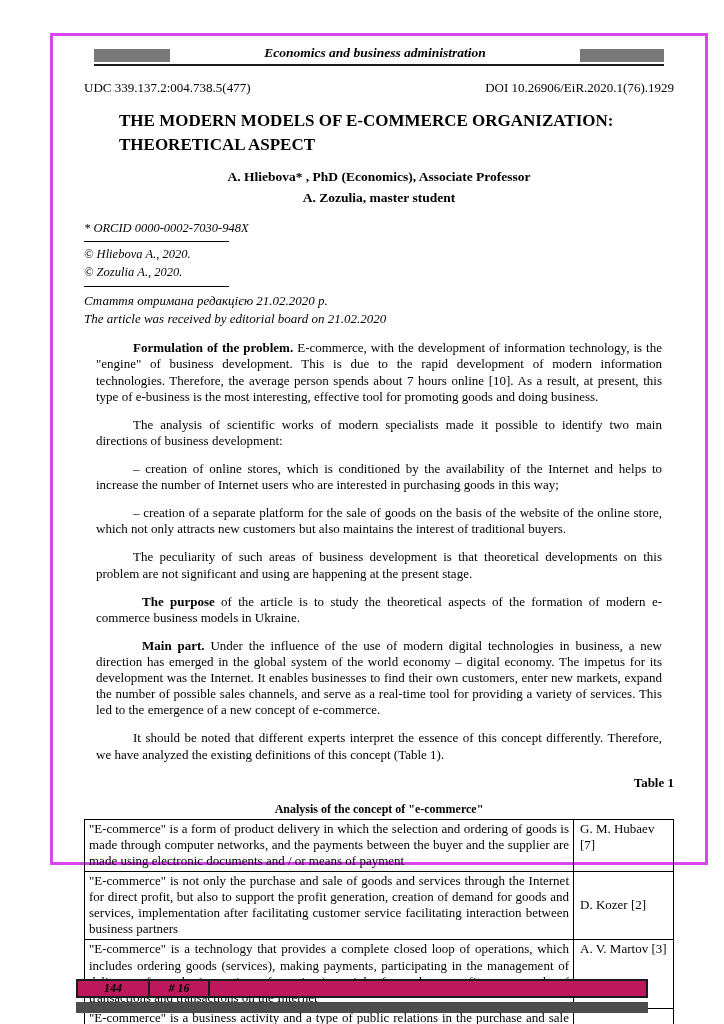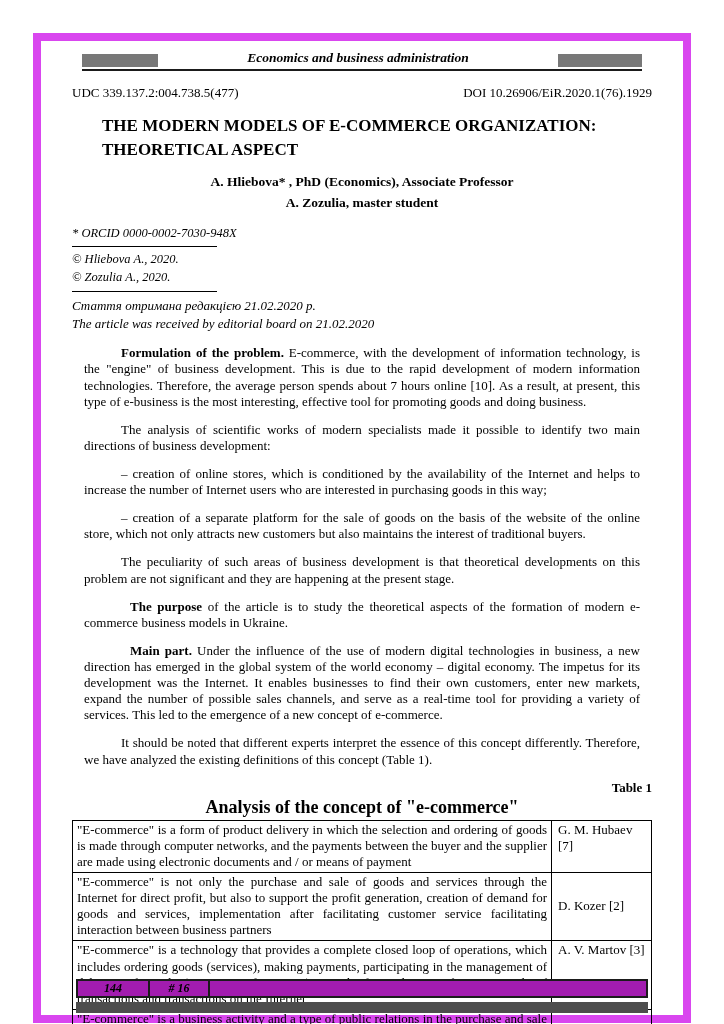--- a/index.html
+++ b/index.html
@@ -1,19 +1,19 @@
 <!DOCTYPE html>
 <html><head>
 <meta charset="utf-8">
 <style>
   * { margin:0; padding:0; box-sizing:border-box; }
   html,body { background:#e9e9e9; }
   body { font-family:"Liberation Serif", serif; color:#000; }
   .page { position:relative; width:724px; height:1024px; background:#ffffff; overflow:hidden; margin:0 auto; }
-  .frame { position:absolute; left:33px; top:33px; width:658px; height:990px; border:8px solid #d946ef; }
+  .frame { position:absolute; left:50px; top:33px; width:658px; height:832px; border:3px solid #d946ef; }
 
   
   .header-strip { display:flex; align-items:flex-end; margin:9px 41px 0 41px; border-bottom:2px solid #1b1b1b; padding-bottom:2px; height:21px; }
   .bar { background:#787878; height:13px; }
   .bar-left { width:76px; }
   .bar-right { width:84px; }
   .header-title { flex:1; text-align:center; font-style:italic; font-weight:bold; font-size:13.5px; white-space:nowrap; padding-bottom:1px; }
 
   .content { padding:0 31px; }
 
@@ -30,32 +30,32 @@
   .copyright { font-style:italic; font-size:12.5px; line-height:1.45; }
 
   .received { margin-top:5px; font-style:italic; font-size:13px; line-height:1.4; }
 
   .body { margin-top:8px; font-size:13px; line-height:1.24; text-align:justify; }
   .body p { text-indent:37px; margin:12px; }
   .body p.indent-lg { text-indent:46px; }
   .lead { font-weight:bold; }
 
   .table-number { font-weight:bold; text-align:right; font-size:13px; margin-top:3px; }
-  .table-caption { font-weight:bold; text-align:center; font-size:18px; margin-top:1px; }
+  .table-caption { font-weight:bold; text-align:center; font-size:12px; margin-top:11px; }
 
   table.def { width:100%; border-collapse:collapse; margin-top:2px; font-size:13px; }
   table.def td { border:1.5px solid #000; padding:1px 4px 2px 4px; line-height:1.24; vertical-align:top; }
   table.def td.def-cell { text-align:justify; }
   table.def td.author-cell { width:100px; padding-left:6px; }
   table.def td.va-mid { vertical-align:middle; }
 
   .source-note { font-style:italic; font-size:13px; margin-top:7px; text-indent:37px; }
 
   
-  .footer-strip { position:absolute; left:76px; top:979px; width:572px; height:19px; display:flex; align-items:stretch; border:2px solid #1b1b1b; background:#a21caf; font-weight:bold; font-style:italic; font-size:12px; }
+  .footer-strip { position:absolute; left:76px; top:979px; width:572px; height:19px; display:flex; align-items:stretch; border:2px solid #1b1b1b; background:#be185d; font-weight:bold; font-style:italic; font-size:12px; }
   .fcell { display:flex; align-items:center; justify-content:center; border-right:2px solid #1b1b1b; }
   .f-num { width:72px; }
   .f-issue { width:60px; }
   .f-journal { flex:1; white-space:nowrap; overflow:hidden; }
   .f-end { width:34px; border-right:none; }
   .bottom-bar { position:absolute; left:76px; top:1002px; width:572px; height:11px; background:#4d4d4d; }
 </style>
 </head>
 <body>
 
@@ -94,21 +94,21 @@
       <div class="received">
         <div>Стаття отримана редакцією 21.02.2020 р.</div>
         <div>The article was received by editorial board on 21.02.2020</div>
       </div>
 
       <div class="body">
         <p><span class="lead">Formulation of the problem.</span><span> E-commerce, with the development of information technology, is the "engine" of business development. This is due to the rapid development of modern information technologies. Therefore, the average person spends about 7 hours online [10]. As a result, at present, this type of e-business is the most interesting, effective tool for promoting goods and doing business.</span></p>
         <p><span>The analysis of scientific works of modern specialists made it possible to identify two main directions of business development:</span></p>
         <p><span>– creation of online stores, which is conditioned by the availability of the Internet and helps to increase the number of Internet users who are interested in purchasing goods in this way;</span></p>
         <p><span>– creation of a separate platform for the sale of goods on the basis of the website of the online store, which not only attracts new customers but also maintains the interest of traditional buyers.</span></p>
-        <p><span>The peculiarity of such areas of business development is that theoretical developments on this problem are not significant and they are happening at the present stage.</span></p>
+        <p><span>The peculiarity of such areas of business development is that theoretical developments on this problem are not significant and using are happening at the present stage.</span></p>
         <p class="indent-lg"><span class="lead">The purpose</span><span> of the article is to study the theoretical aspects of the formation of modern e-commerce business models in Ukraine.</span></p>
         <p class="indent-lg"><span class="lead">Main part.</span><span> Under the influence of the use of modern digital technologies in business, a new direction has emerged in the global system of the world economy – digital economy. The impetus for its development was the Internet. It enables businesses to find their own customers, enter new markets, expand the number of possible sales channels, and serve as a real-time tool for providing a variety of services. This led to the emergence of a new concept of e-commerce.</span></p>
         <p><span>It should be noted that different experts interpret the essence of this concept differently. Therefore, we have analyzed the existing definitions of this concept (Table 1).</span></p>
       </div>
 
       <div class="table-number">Table 1</div>
       <div class="table-caption">Analysis of the concept of "e-commerce"</div>
 
       <table class="def">
         <tbody>

